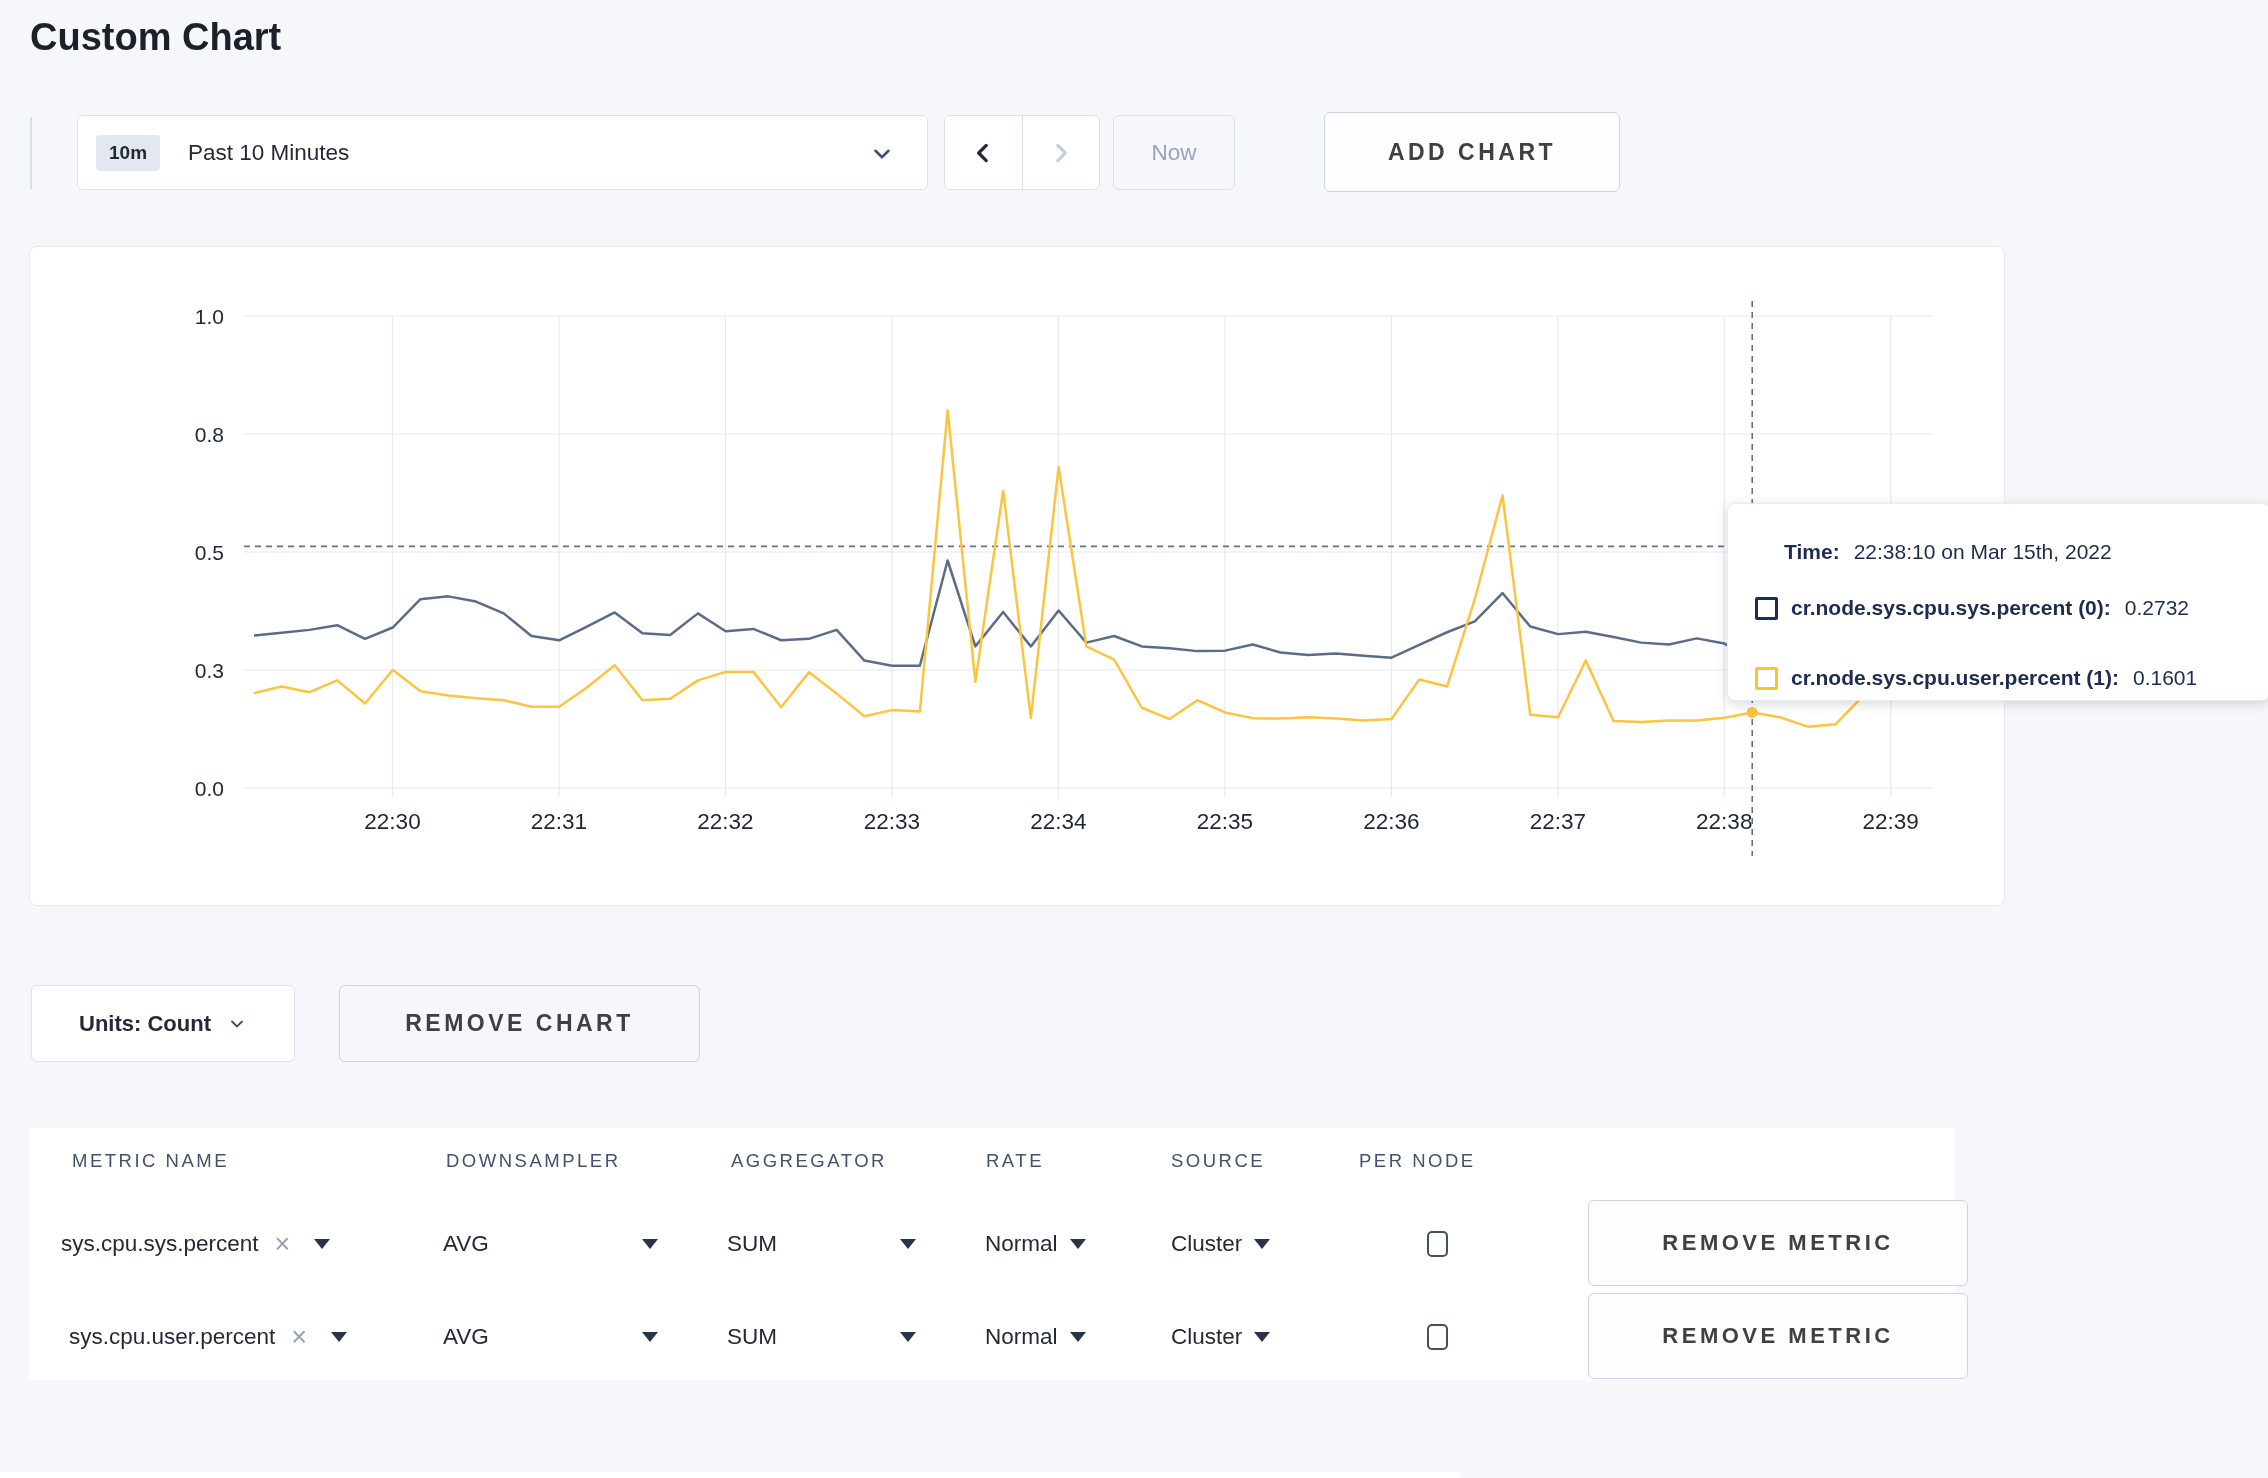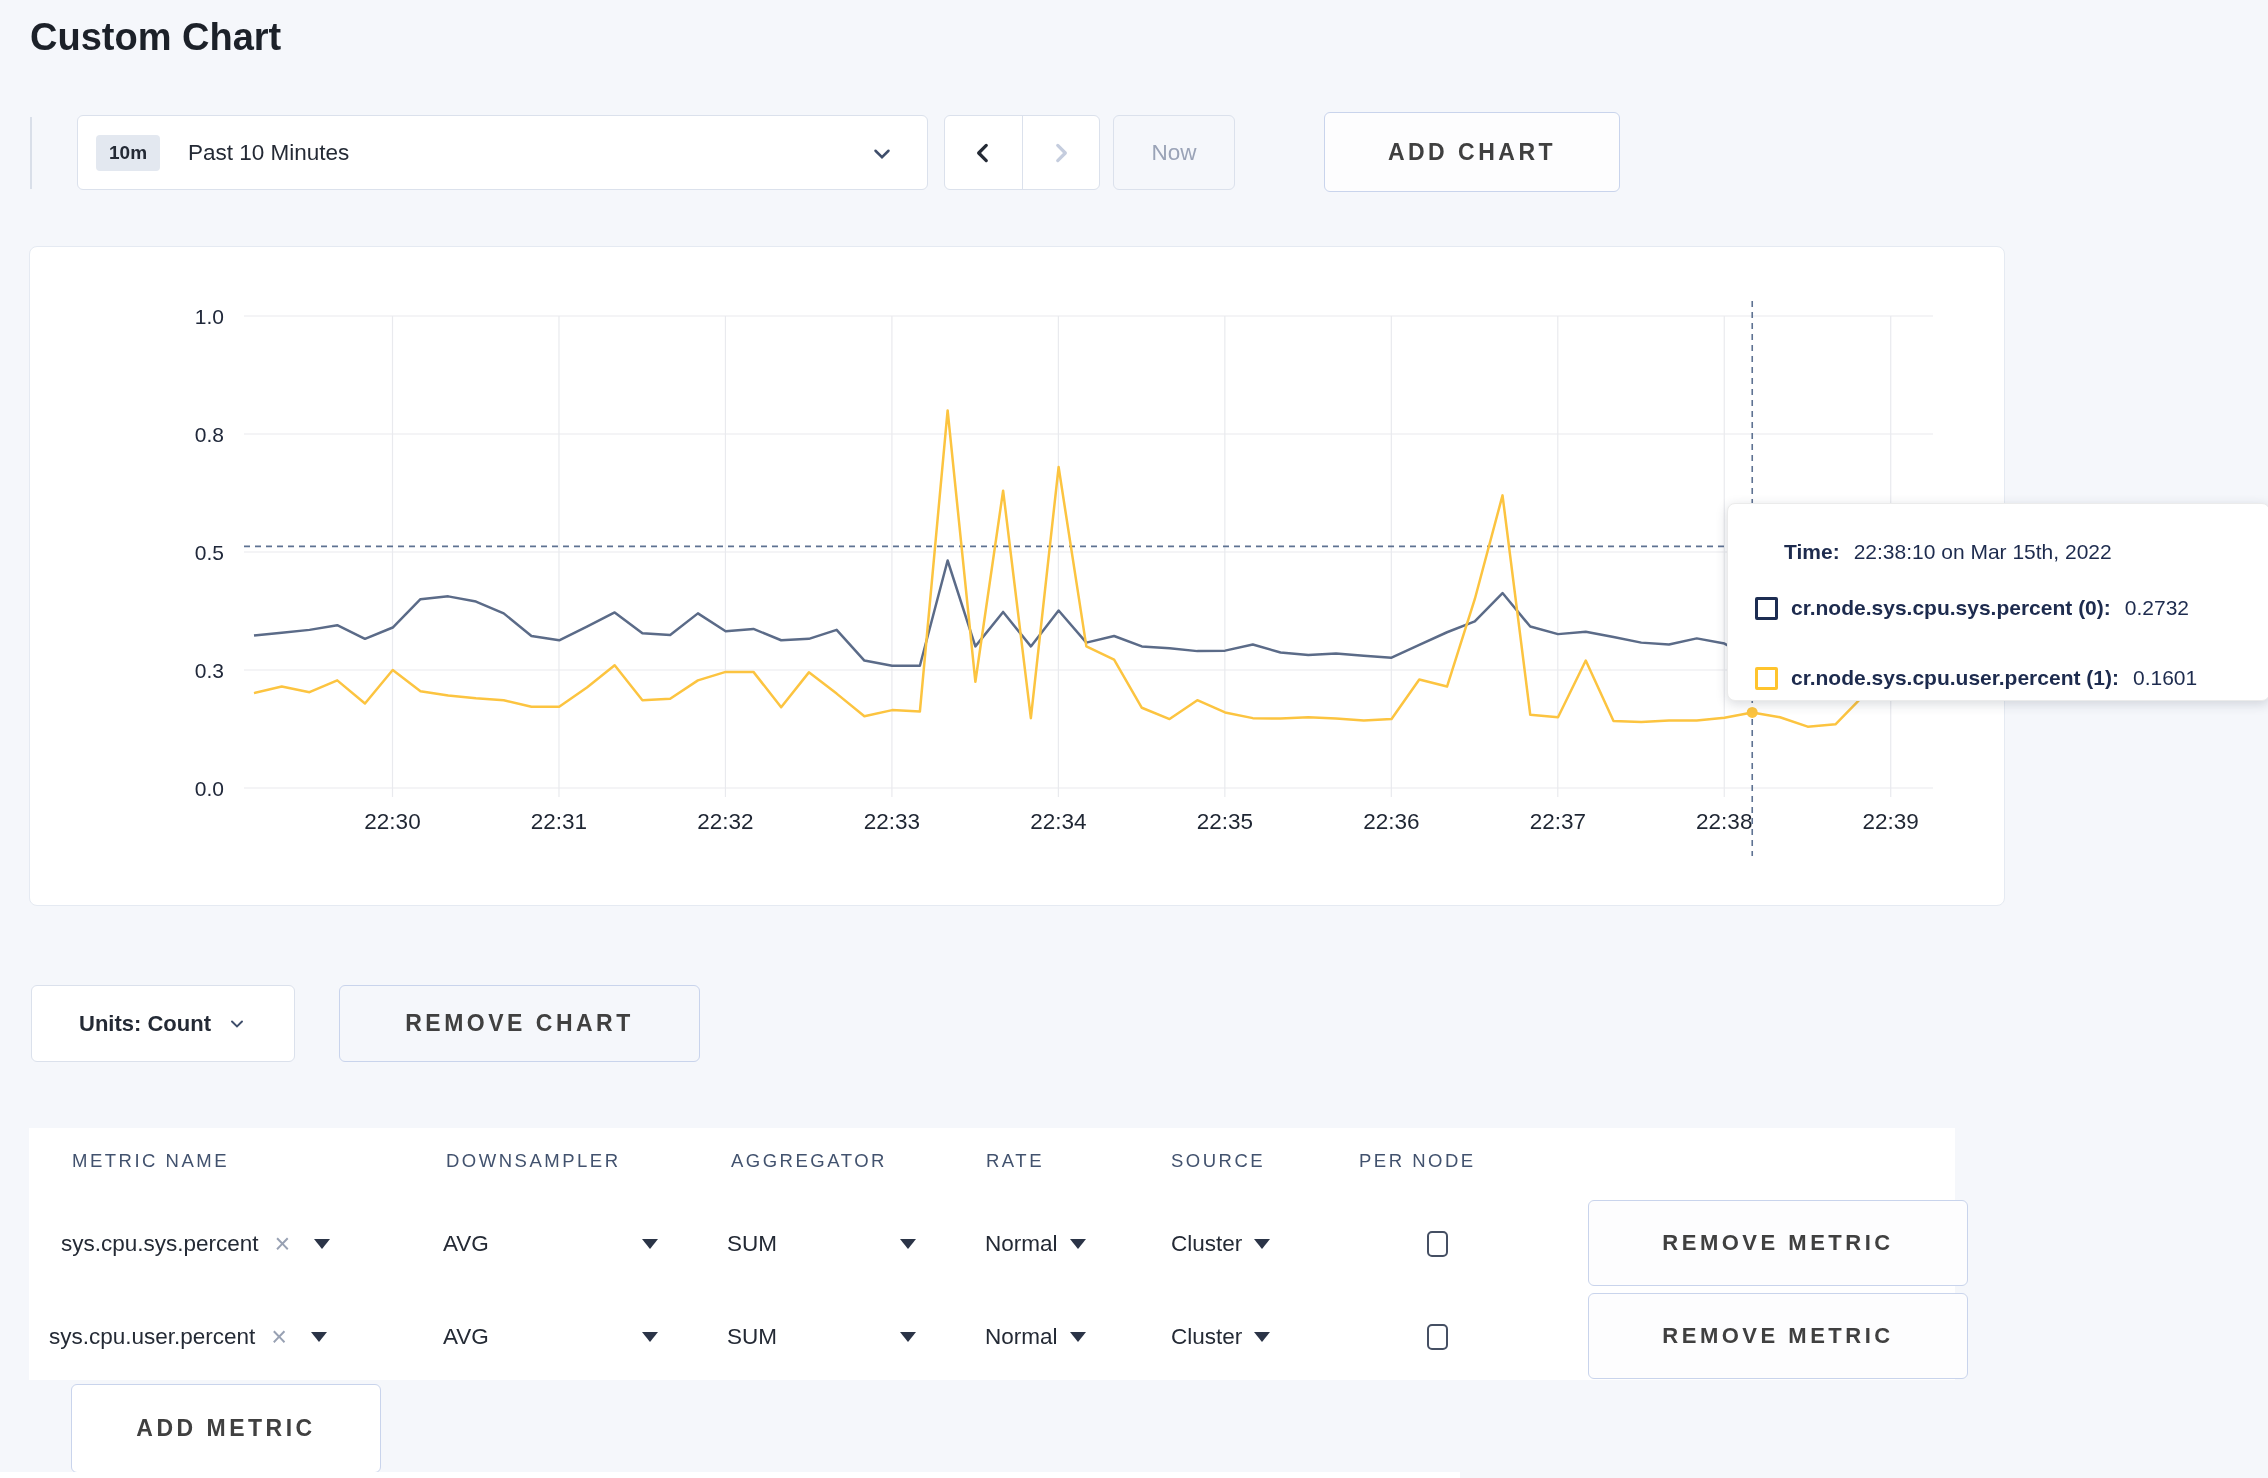--- a/index.html
+++ b/index.html
@@ -177,21 +177,21 @@
       </div>
       <div class="cell" style="left:1398px;">
         <span class="checkbox"></span>
       </div>
     </div>
     <div class="abs btn btn-blue" style="left:1535px;top:72px;width:380px;height:86px;font-size:22px;">
       <span>REMOVE METRIC</span>
     </div>
 
     <div class="trow" style="top:164px;">
-      <div class="cell" style="left:20px;">
+      <div class="cell" style="left:40px;">
         <span>sys.cpu.user.percent</span>
         <span class="clear-x" style="margin-left:16px;">×</span>
         <span class="caret" style="margin-left:24px;"></span>
       </div>
       <div class="cell" style="left:414px;">
         <span>AVG</span>
       </div>
       <div class="cell" style="left:613px;">
           <span class="caret"></span>
         </div>
@@ -211,18 +211,15 @@
       </div>
       <div class="cell" style="left:1398px;">
         <span class="checkbox"></span>
       </div>
     </div>
     <div class="abs btn btn-blue" style="left:1535px;top:165px;width:380px;height:86px;font-size:22px;">
       <span>REMOVE METRIC</span>
     </div>
   </div>
 
-  <div class="abs btn btn-blue" style="left:47px;top:1384px;width:310px;height:89px;background:#ffffff;">
-    <span>ADD METRIC</span>
-  </div>
 
   <div class="abs" style="left:0;top:1472px;width:1460px;height:6px;background:#ffffff;"></div>
 </div>
 
 </body></html>

